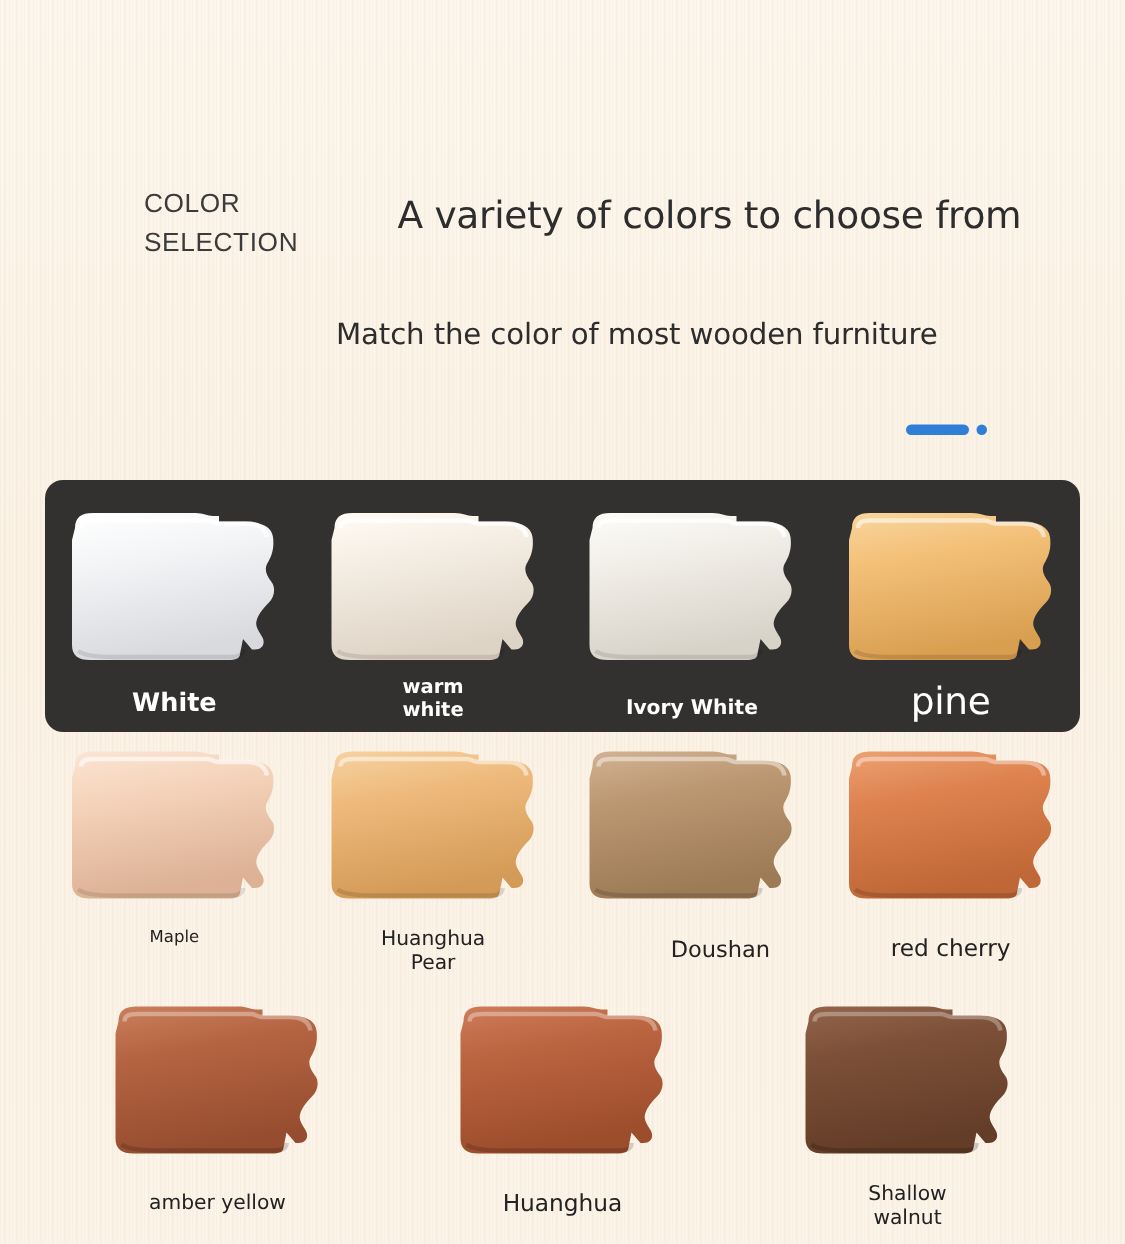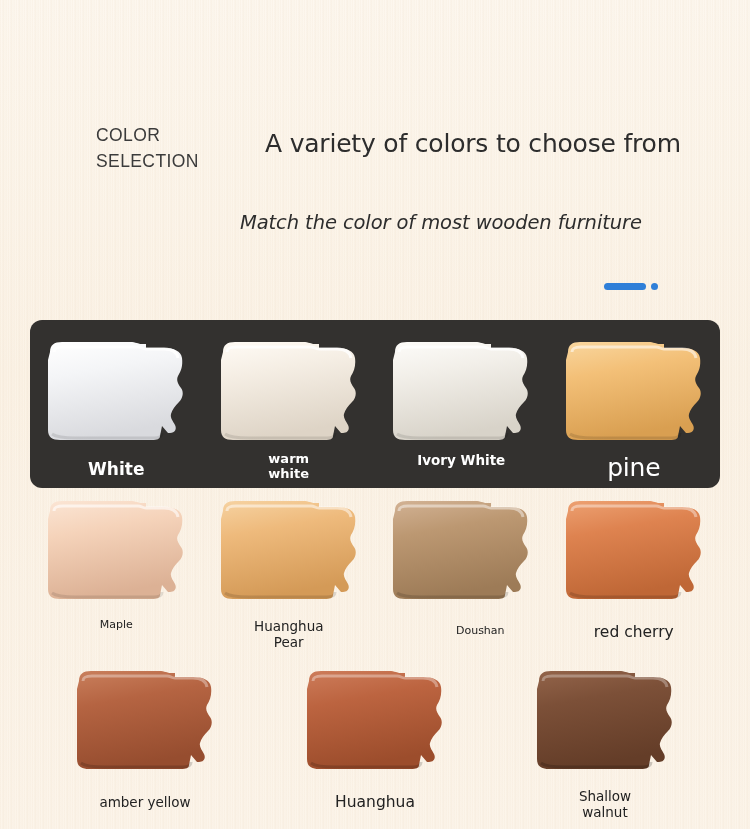--- a/index.html
+++ b/index.html
@@ -55,28 +55,27 @@
     left: 265px;
     top: 129px;
     font-size: 25px;
     color: #2d2d2d;
     letter-spacing: -0.2px;
     white-space: nowrap;
     font-family: "DejaVu Sans", sans-serif;
   }
   .subhead {
     position: absolute;
-    left: 240px;
+    left: 224px;
     top: 211px;
     font-size: 19.5px;
     color: #2d2d2d;
     letter-spacing: -0.1px;
     white-space: nowrap;
     font-family: "DejaVu Sans", sans-serif;
-    font-style: italic;
   }
 
   
   .slider {
     position: absolute;
     right: 92px;
     top: 283px;
     display: flex;
     align-items: center;
     gap: 5px;
@@ -150,26 +149,26 @@
     text-align: center;
     line-height: 1.18;
     font-family: "DejaVu Sans", sans-serif;
     color: #222222;
     white-space: pre-line;
   }
   .row-dark .label { color: #ffffff; }
 
   .lbl-white      { font-size: 17px; font-weight: bold; margin-top: 14px; }
   .lbl-warmwhite  { font-size: 13px; font-weight: bold; margin-top: 6px; }
-  .lbl-ivory      { font-size: 13.5px; font-weight: bold; margin-top: 8px; }
+  .lbl-ivory      { font-size: 13.5px; font-weight: bold; margin-top: 20px; }
   .lbl-pine       { font-size: 25px; font-weight: normal; margin-top: 8px; letter-spacing: -0.2px;}
 
   .lbl-maple      { font-size: 11px; margin-top: 12px; }
   .lbl-huanghua   { font-size: 13.5px; margin-top: 12px; }
-  .lbl-doushan    { font-size: 11px; margin-top: 18px; margin-left: 38px; }
+  .lbl-doushan    { font-size: 15px; margin-top: 18px; margin-left: 38px; }
   .lbl-cherry     { font-size: 15.5px; margin-top: 16px; }
 
   .lbl-amber      { font-size: 13.5px; margin-top: 18px; }
   .lbl-begonia    { font-size: 15.5px; margin-top: 16px; }
   .lbl-tea        { font-size: 13.5px; margin-top: 12px; }
   .lbl-walnut     { font-size: 13.5px; margin-top: 12px; }
 </style>
 </head>
 <body>
 

